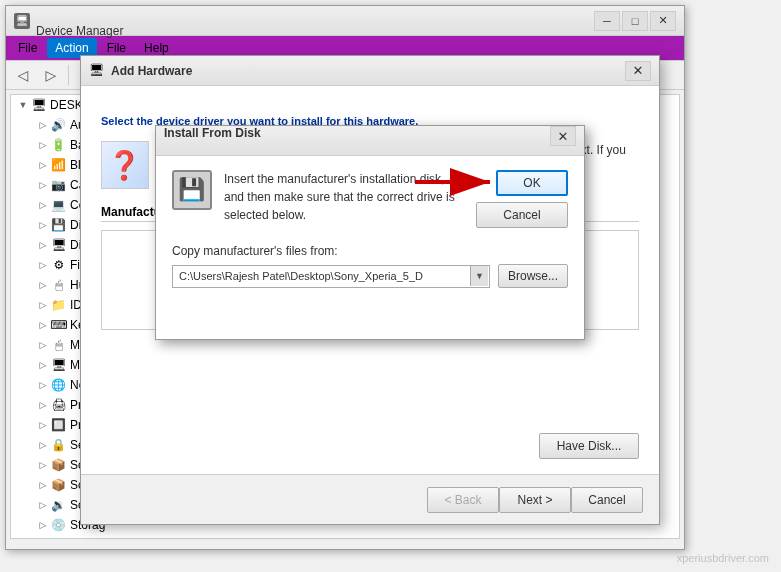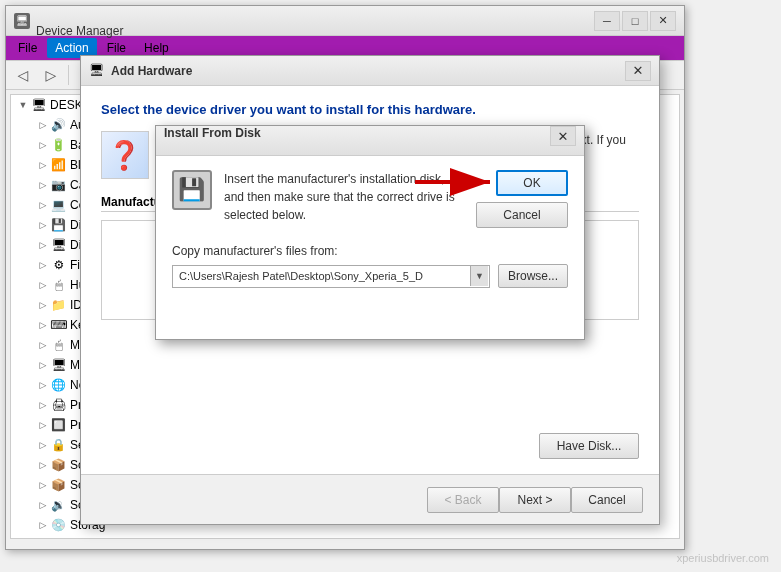--- a/index.html
+++ b/index.html
@@ -214,24 +214,25 @@
     }
 
     
     .dialog-body {
       padding: 16px 20px;
       height: calc(100% - 30px - 50px);
       overflow: hidden;
     }
 
     .dialog-header-title {
-      font-size: 13px;
+      font-size: 11px;
       font-weight: 600;
       color: #003399;
       margin-bottom: 14px;
+      margin-top: 13px;
     }
 
     .dialog-wizard-content {
       display: flex;
       gap: 16px;
     }
 
     .wizard-icon {
       width: 50px;
       flex-shrink: 0;

